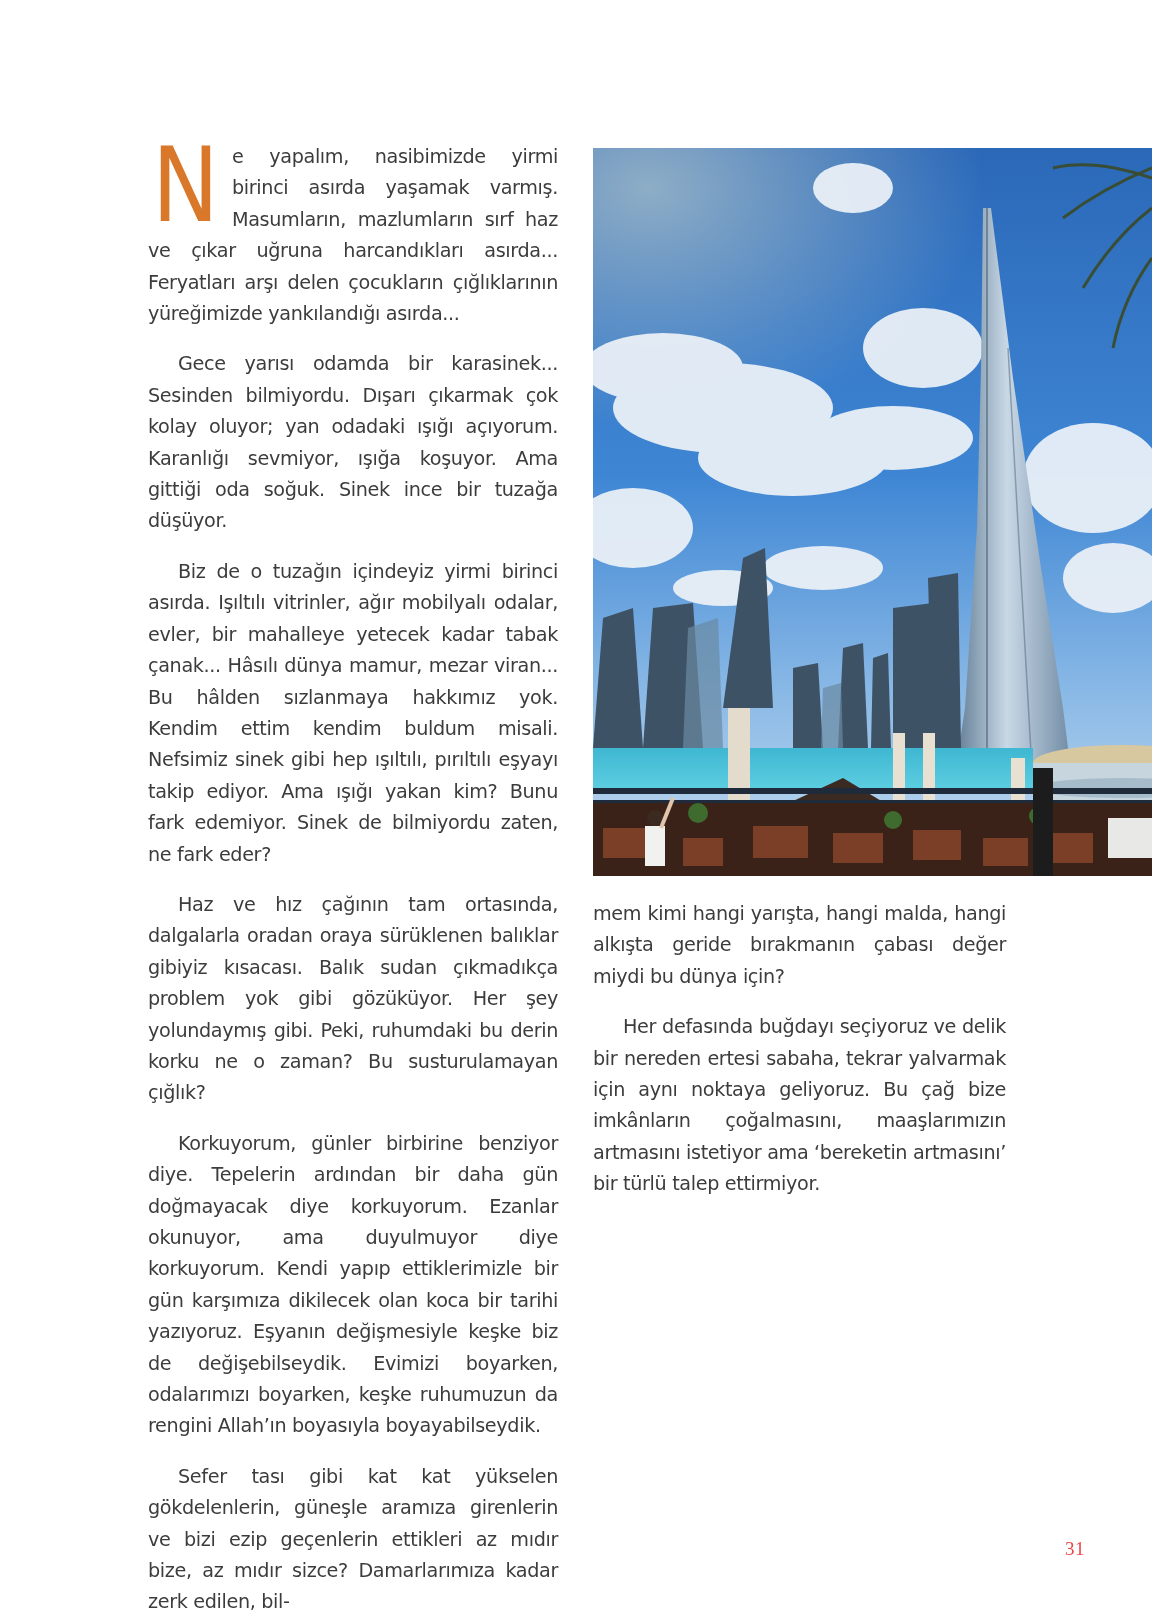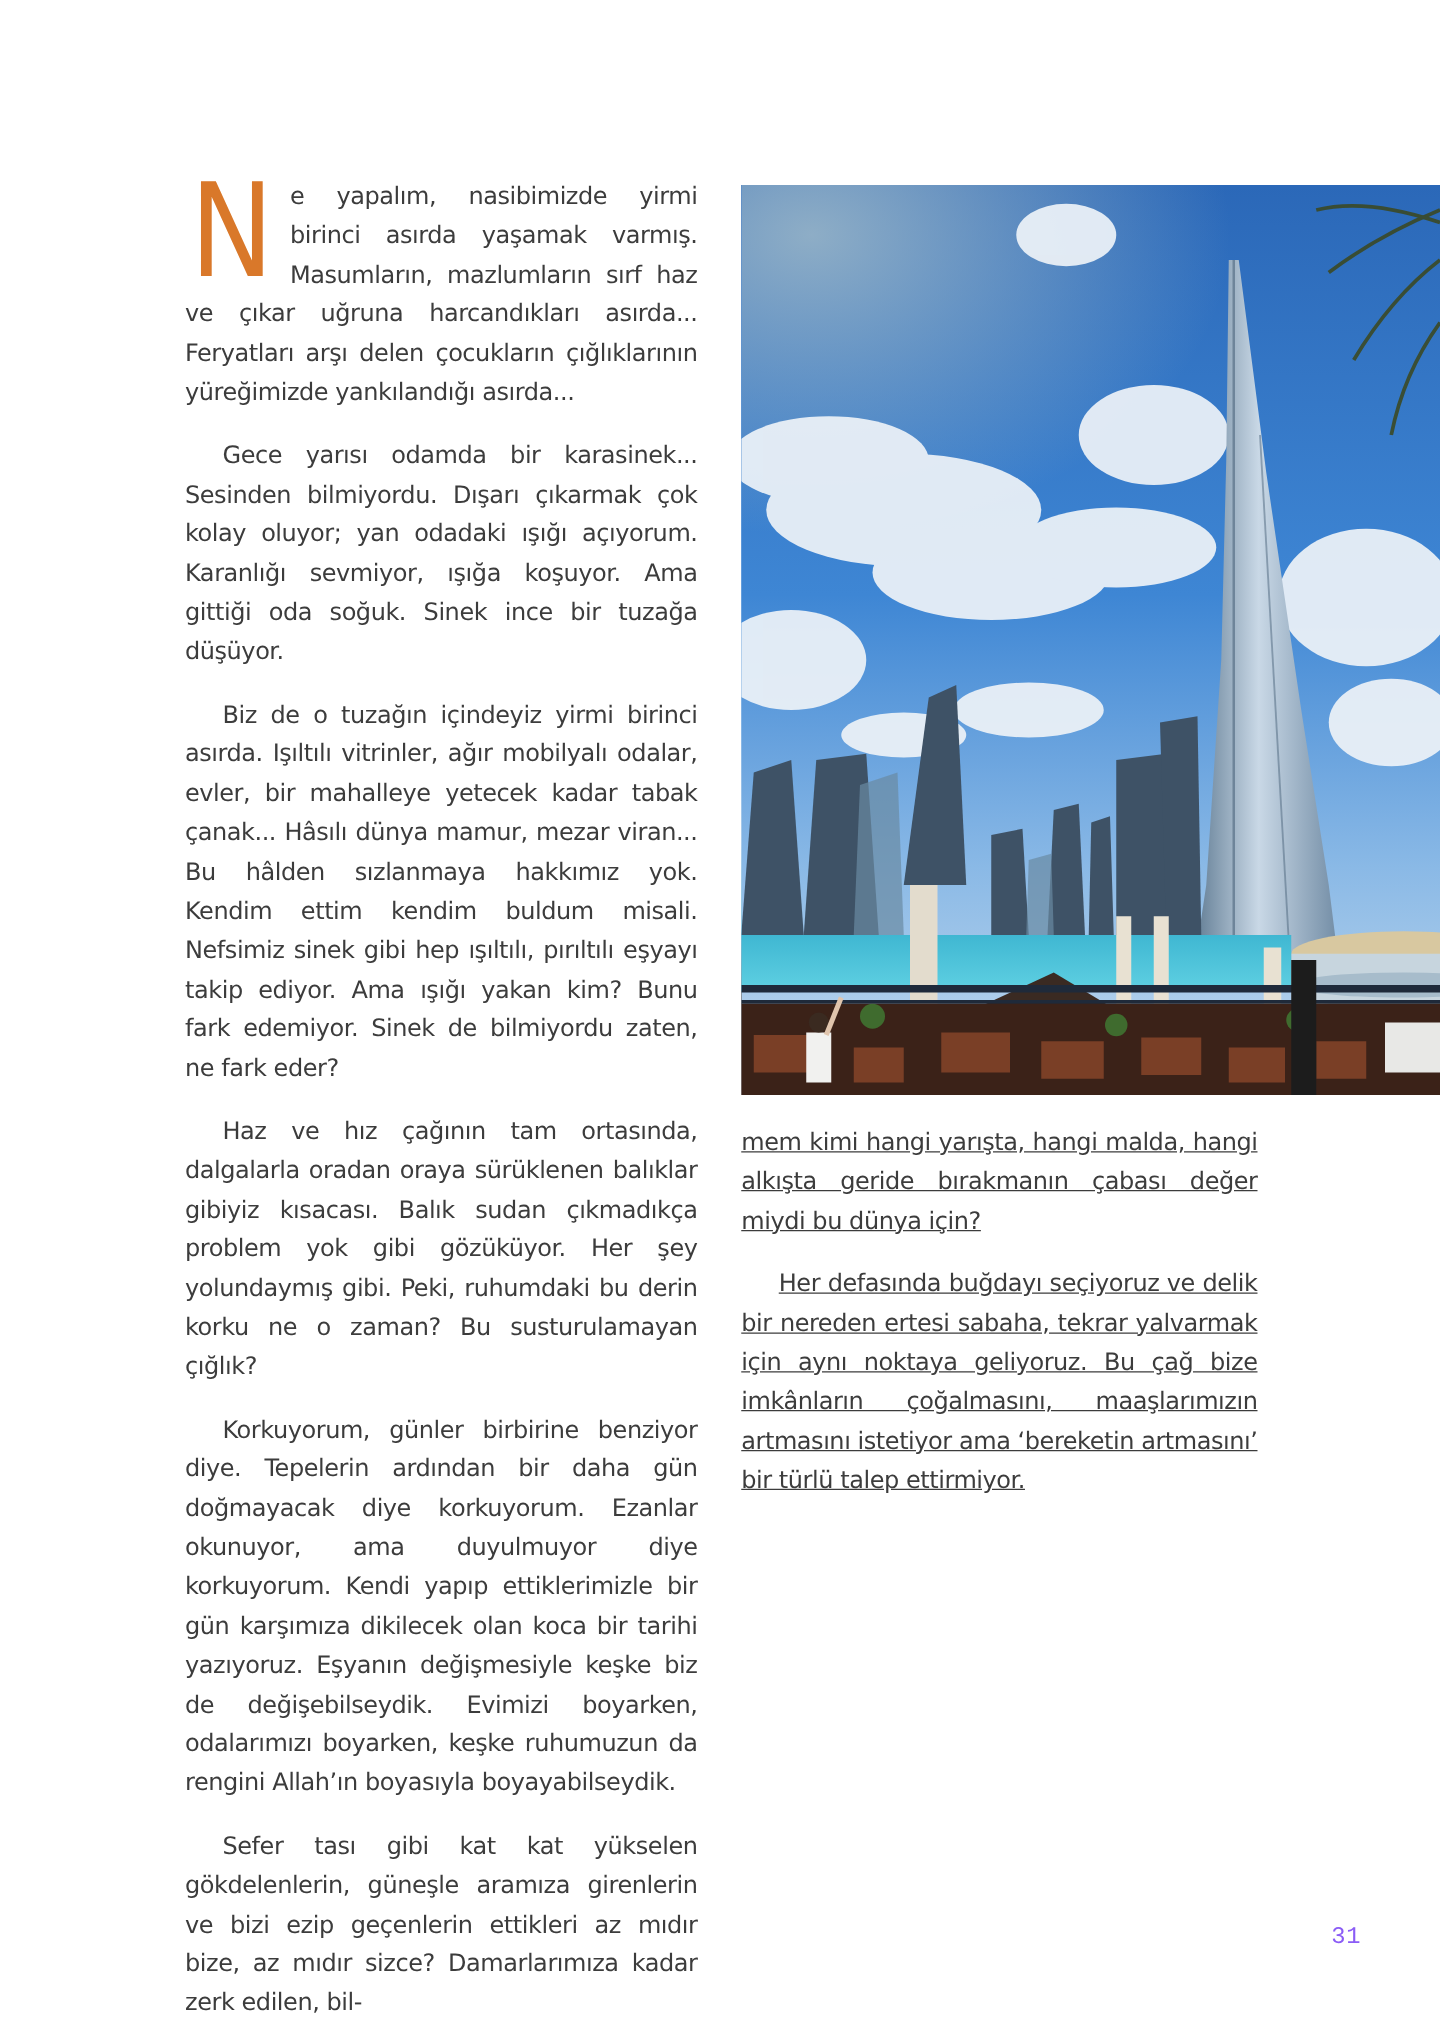--- a/index.html
+++ b/index.html
@@ -13,21 +13,21 @@
     line-height: 31.4px;
     color: #3c3c3c;
     letter-spacing: -0.35px;
     text-align: justify;
     hyphens: none;
   }
   .col p { margin: 0 0 19px 0; text-indent: 30px; }
   .col p.first { text-indent: 0; }
   .col p.cont { text-indent: 0; }
   #left-col { left: 148px; top: 141px; width: 410px; }
-  #right-col { left: 593px; top: 898px; width: 413px; text-decoration: underline; }
+  #right-col { left: 593px; top: 898px; width: 413px; }
   .dropcap {
     float: left;
     font-family: "DejaVu Sans", sans-serif;
     font-weight: normal;
     color: #d9782a;
     font-size: 104px;
     line-height: 78px;
     height: 84px;
     margin: 5px 8px 0 4px;
     transform: scaleX(0.86);
@@ -39,23 +39,23 @@
     position: absolute;
     left: 593px; top: 148px;
     width: 559px; height: 728px;
     overflow: hidden;
     background: linear-gradient(180deg, #2f6fc0 0%, #3f86d6 35%, #7fb3e6 60%, #b7d2ea 72%, #5fb7cf 82%, #3a2c22 90%, #4a2a1c 100%);
   }
   #photo svg { display: block; }
   #page-number {
     position: absolute;
     left: 1065px; top: 1538px;
-    font-family: Liberation Mono, monospace;
+    font-family: Liberation Serif, serif;
     font-size: 19px;
-    color: #8b5cf6;
+    color: #ef4444;
     letter-spacing: 0.5px;
   }
 </style>
 </head>
 <body>
 
 <div class="page">
 
   <div id="left-col" class="col">
     <p class="first"><span class="dropcap">N</span><span>e yapalım, nasibimizde yirmi birinci asırda yaşamak varmış. Masumların, mazlumların sırf haz ve çıkar uğruna harcandıkları asırda... Feryatları arşı delen çocukların çığlıklarının yüreğimizde yankılandığı asırda...</span></p>

